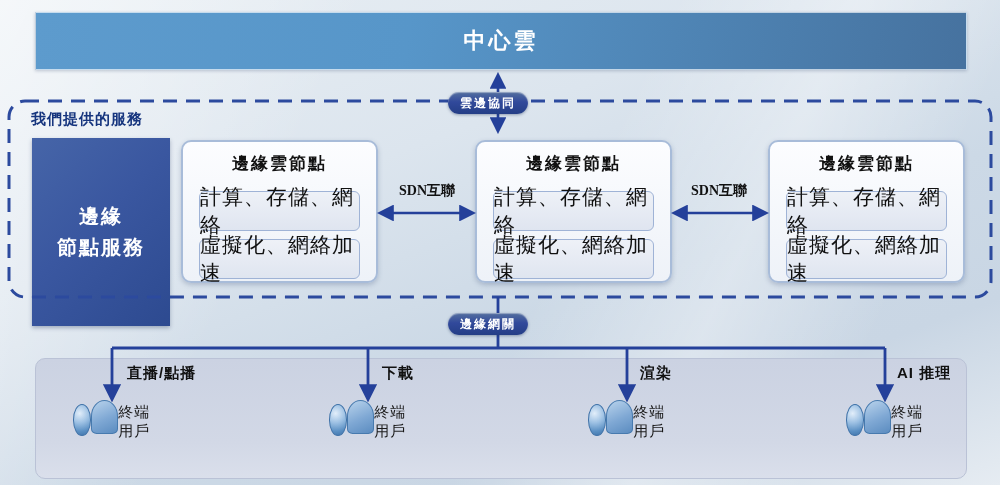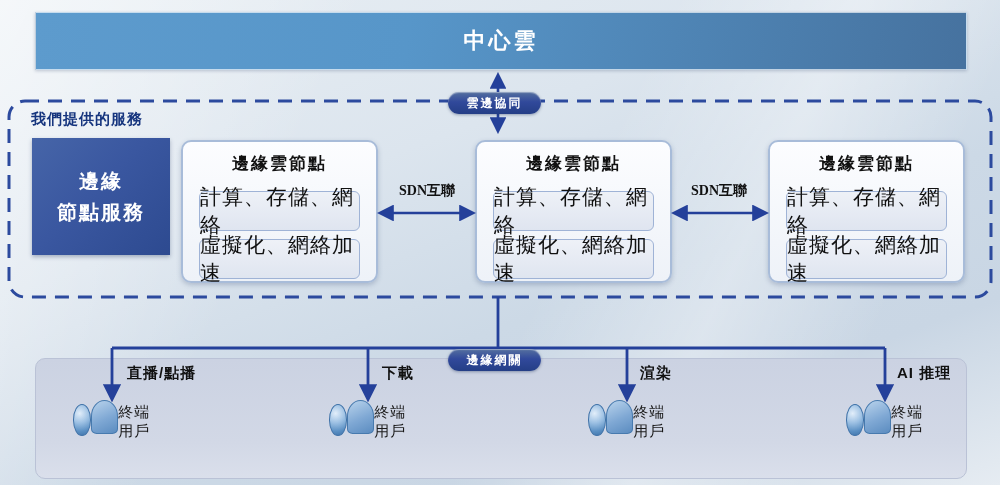--- a/index.html
+++ b/index.html
@@ -20,21 +20,21 @@
     box-shadow:0 1px 3px rgba(40,60,100,0.25);
   }
   .banner span{color:#ffffff;font-size:22px;font-weight:bold;letter-spacing:3px;}
   
   .services-label{
     position:absolute;left:31px;top:110px;
     color:#16357e;font-size:15px;font-weight:bold;letter-spacing:1px;z-index:2;
   }
   
   .side-panel{
-    position:absolute;left:32px;top:138px;width:138px;height:117px;
+    position:absolute;left:32px;top:138px;width:138px;height:188px;
     background:linear-gradient(135deg,#4665a8 0%,#3a57a0 45%,#2d4a90 100%);
     display:flex;flex-direction:column;align-items:center;justify-content:center;
     color:#ffffff;font-size:20px;font-weight:bold;line-height:1.55;letter-spacing:2px;
     box-shadow:0 2px 4px rgba(40,60,100,0.35);z-index:2;
   }
   
   .node{
     position:absolute;top:140px;width:197px;height:143px;box-sizing:border-box;
     background:linear-gradient(180deg,#fcfdff 0%,#eef2f8 100%);
     border:2px solid #a8bcd9;border-radius:10px;
@@ -54,28 +54,28 @@
     font-family:"Liberation Serif",serif;font-size:21px;color:#111111;letter-spacing:1px;
   }
   
   .sdn-label{
     position:absolute;top:182px;width:100px;text-align:center;
     font-family:"Liberation Serif",serif;font-weight:bold;font-size:14px;color:#111111;z-index:2;
   }
   .sdn-1{left:377px;} .sdn-2{left:669px;}
   
   .pill{
-    position:absolute;width:93px;height:22px;border-radius:12px;
+    position:absolute;width:80px;height:22px;border-radius:12px;
     background:linear-gradient(180deg,#55709f 0%,#31499b 45%,#243e86 100%);
     box-shadow:inset 0 1px 1px rgba(255,255,255,0.4),0 1px 3px rgba(30,50,90,0.4);
     display:flex;align-items:center;justify-content:center;
     color:#ffffff;font-size:12px;font-weight:bold;letter-spacing:2px;z-index:6;
   }
   .pill-top{left:448px;top:92px;}
-  .pill-bottom{left:448px;top:313px;margin-top:36px;}
+  .pill-bottom{left:448px;top:313px;}
   
   .band{
     position:absolute;left:35px;top:358px;width:930px;height:119px;
     background:linear-gradient(180deg,#cbd2e2 0%,#d2d8e6 70%,#dadfeb 100%);
     border:1px solid #bac2d6;border-radius:10px;z-index:2;
   }
   .uc-label{
     position:absolute;top:5px;font-size:15px;font-weight:bold;color:#111111;letter-spacing:1px;
   }
   .uc-0{left:91px;} .uc-1{left:346px;} .uc-2{left:604px;} .uc-3{left:861px;}

